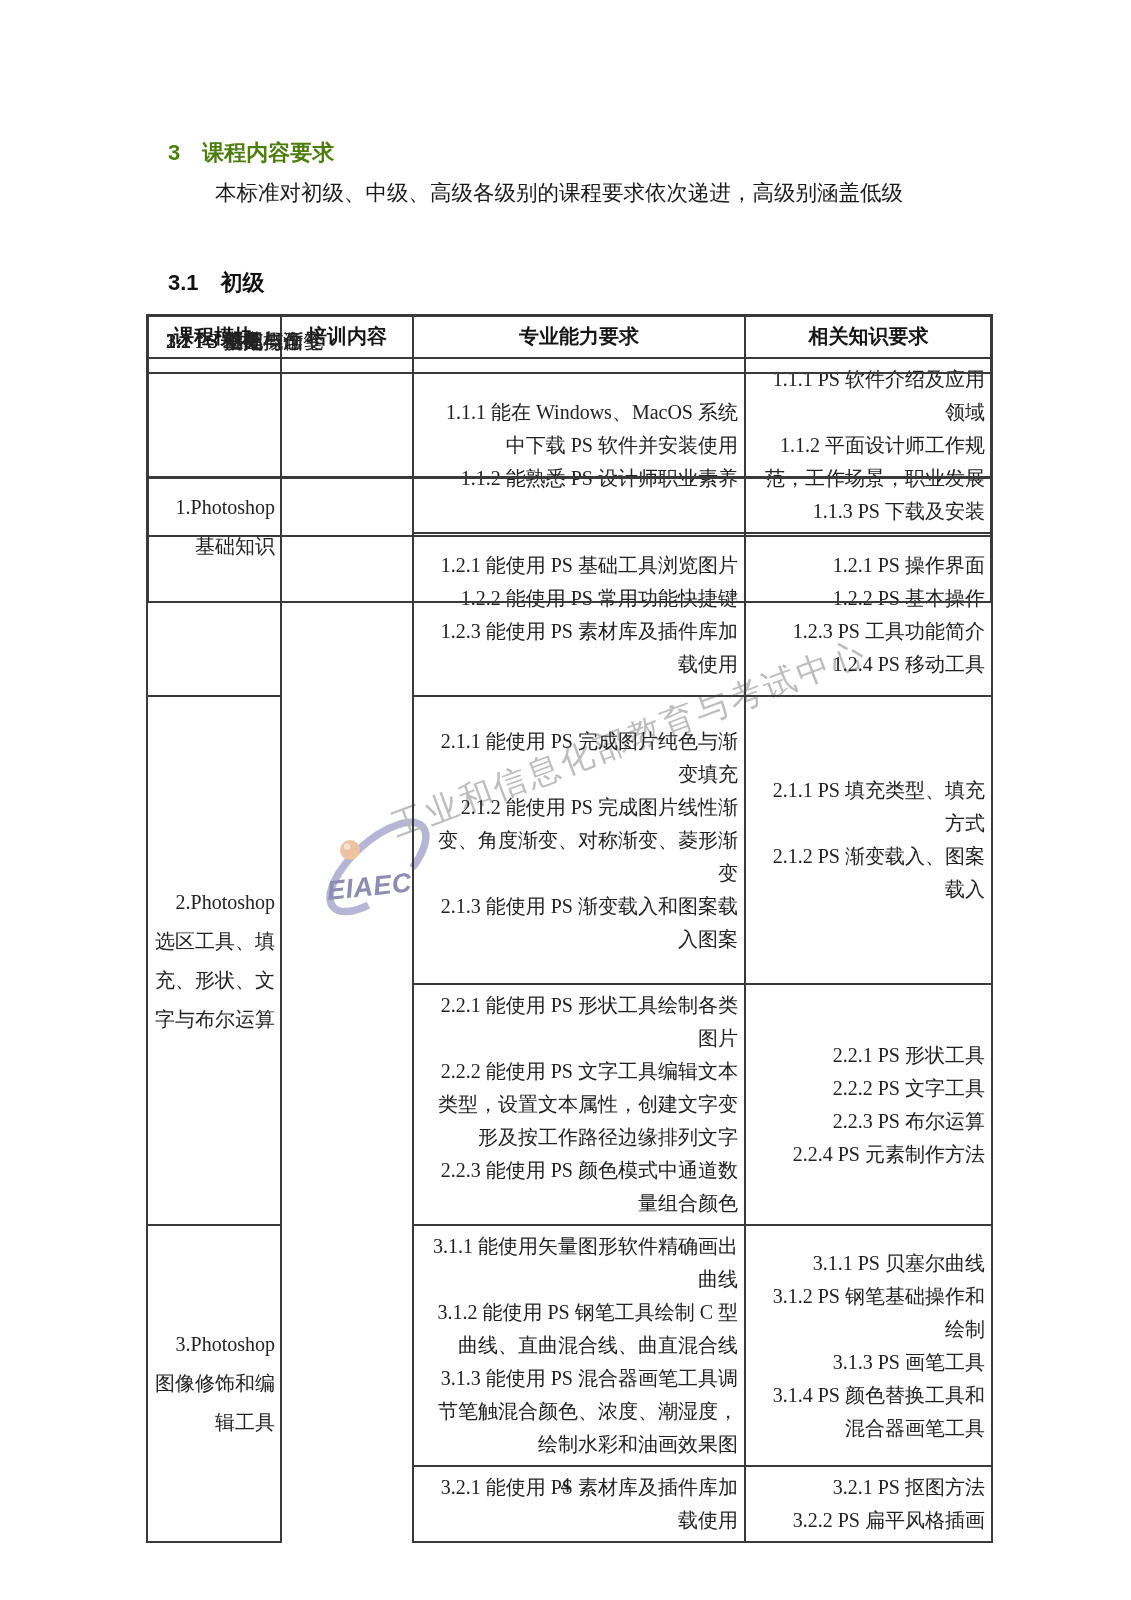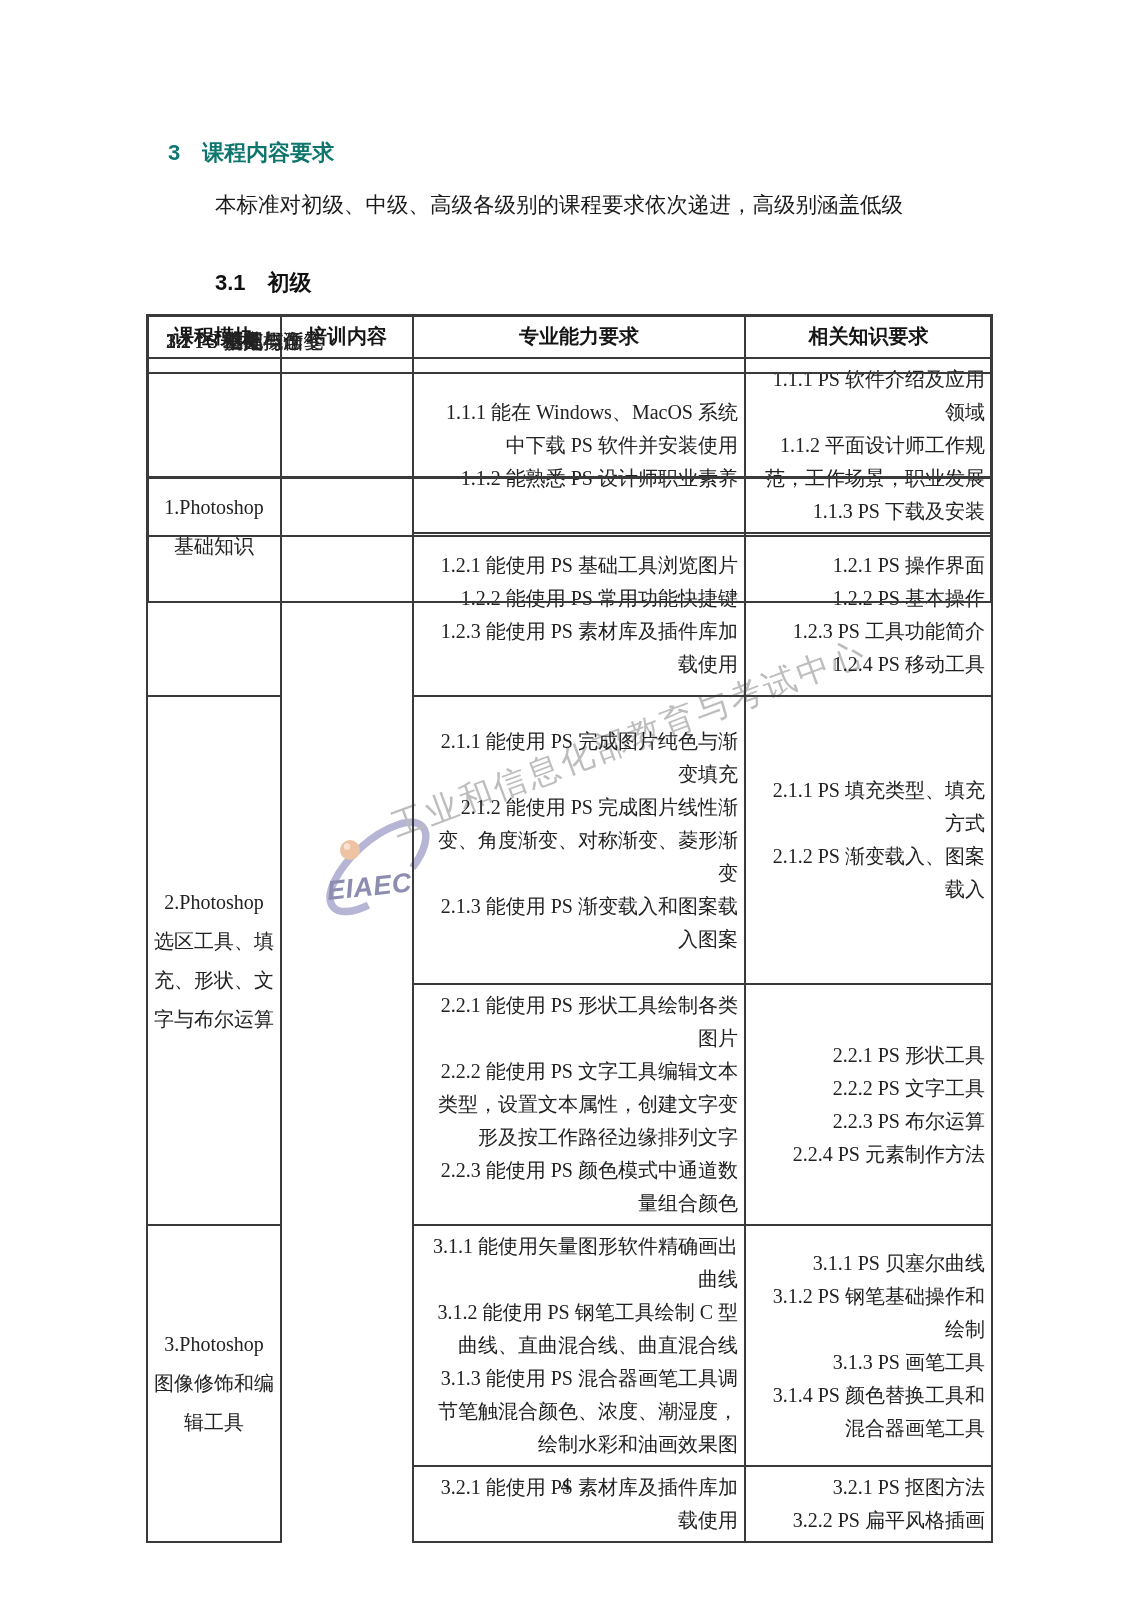--- a/index.html
+++ b/index.html
@@ -15,45 +15,45 @@
   .wm-text {
     position:absolute; left:400px; top:806px; height:40px; line-height:40px;
     font-size:33px; letter-spacing:3px; color:#bdbdbd; white-space:nowrap;
     transform:rotate(-20.5deg); transform-origin:0 100%;
   }
   
   .content { position:absolute; inset:0; z-index:2; }
   .h-main {
     position:absolute; left:168px; top:138px;
     font-family:"Liberation Sans","DejaVu Sans",sans-serif;
-    font-weight:bold; font-size:22px; color:#0f766e;
+    font-weight:bold; font-size:22px; color:#4d7c0f;
   }
   .h-main .num, .h-sub .num { margin-right:22px; }
   .intro {
-    position:absolute; left:143px; top:183px; width:852px;
+    position:absolute; left:143px; top:171px; width:852px;
     font-size:21.5px; line-height:44px; color:#1a1a1a;
   }
   .intro .line1 { padding-left:72px; }
   .h-sub {
     position:absolute; left:168px; top:268px;
     font-family:"Liberation Sans","DejaVu Sans",sans-serif;
-    font-weight:bold; font-size:22px; color:#111;margin-left:47px;
+    font-weight:bold; font-size:22px; color:#111;
   }
   
   table.doc-table {
     position:absolute; left:146px; top:314px; width:845px;
     border-collapse:collapse; table-layout:fixed;
     font-size:20px; color:#222; background:transparent;
   }
   .doc-table th, .doc-table td { border:2px solid #3a3a3a; vertical-align:middle; }
   .doc-table th {
     font-family:"Liberation Sans","DejaVu Sans",sans-serif;
     font-weight:bold; font-size:20px; height:43px; text-align:center; color:#151515;
   }
-  td.module   { padding:20px 5px;  line-height:39px; text-align:center; }
+  td.module   { padding:20px 5px;  line-height:39px; text-align:right; }
   td.content  { padding:4px 5px;  line-height:40px; text-align:left; text-indent:12px; }
   td.ability, td.knowledge { padding:4px 6px; }
   .item { line-height:33px; text-indent:13px; text-align:right; }
   tr.r1 td { height:164px; }
   tr.r2 td { height:163px; }
   tr.r3 td { height:288px; }
   tr.r4 td { height:222px; }
   tr.r5 td { height:222px; }
   tr.r6 td { height:59px;  }
   .pageno {

